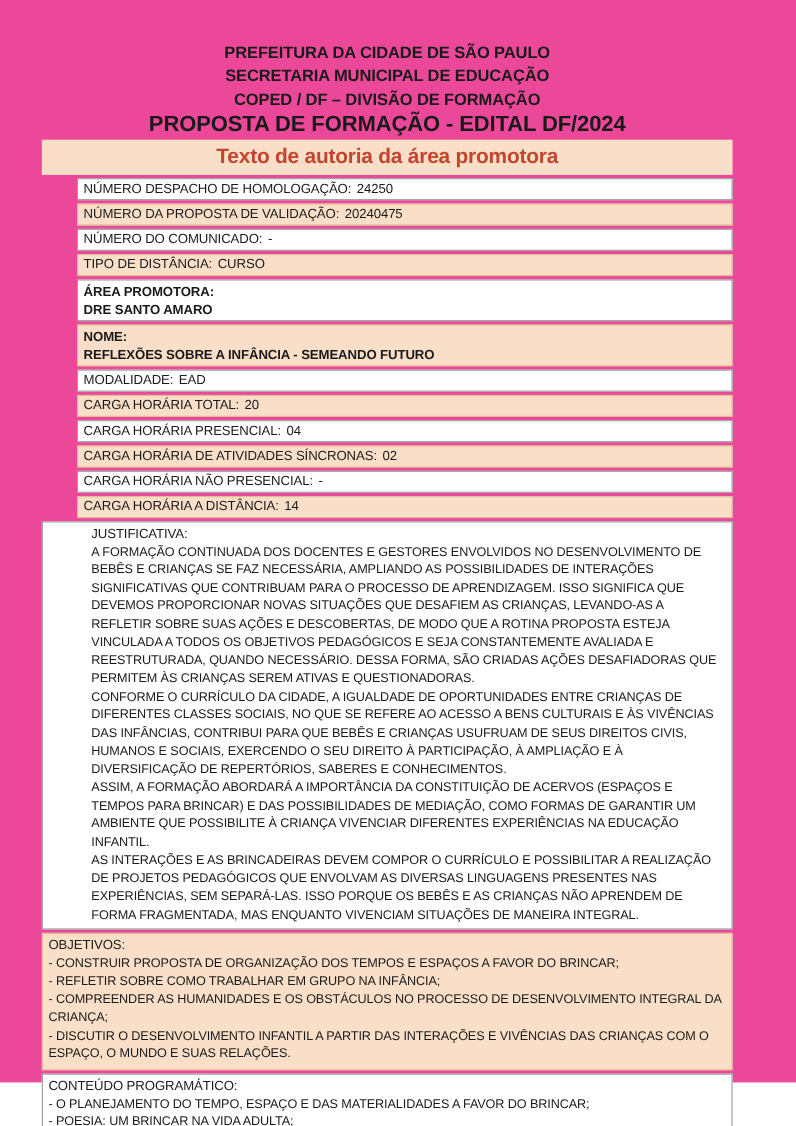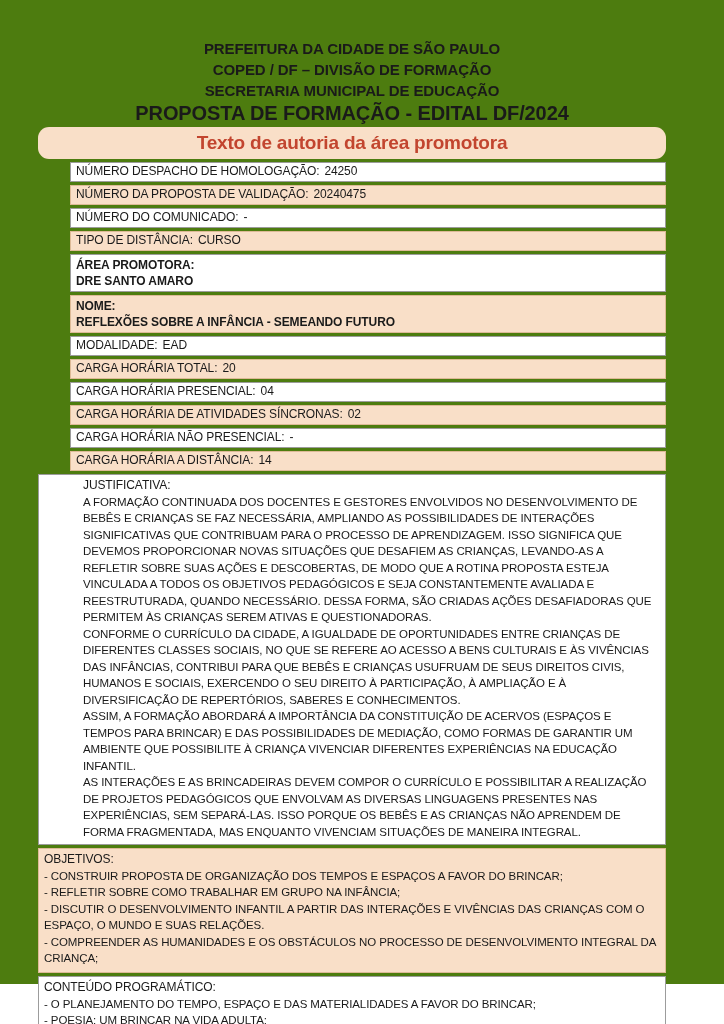--- a/index.html
+++ b/index.html
@@ -9,30 +9,30 @@
     --border_peach:#DDBA97;
     --text:#1A1A1A;
   }
   *{margin:0;padding:0;box-sizing:border-box;}
   html,body{background:#ffffff;}
   body{
     width:724px;height:1024px;overflow:hidden;position:relative;
     font-family:"Liberation Sans", sans-serif;
     color:var(--text);
   }
-  .page{width:724px;height:984px;background:#4d7c0f;}
+  .page{width:724px;height:984px;background:#ec4899;}
   .content{width:628px;margin-left:38px;}
   
   .doc-header{padding-top:38px;text-align:center;}
   .hline{font-weight:bold;font-size:15px;line-height:21px;letter-spacing:-0.1px;}
   .hline.big{font-size:20px;line-height:24px;}
   
   .banner{
     margin-top:2px;height:32px;background:var(--peach);
-    display:flex;align-items:center;justify-content:center;border-radius:11px;
+    display:flex;align-items:center;justify-content:center;
   }
   .banner span{
     color:var(--accent_red);font-weight:bold;font-size:19px;letter-spacing:-0.2px;
   }
   
   .rows{margin-top:3px;margin-left:32px;}
   .row{
     border:1px solid var(--border_gray);
     background:#fff;
     font-size:12px;line-height:15px;
@@ -63,22 +63,22 @@
   .box.conteudo{min-height:130px;border-bottom:none;}
 </style>
 </head>
 <body>
 
 <div class="page">
   <div class="content">
 
     <div class="doc-header">
       <div class="hline">PREFEITURA DA CIDADE DE SÃO PAULO</div>
+      <div class="hline">SECRETARIA MUNICIPAL DE EDUCAÇÃO</div>
       <div class="hline">COPED / DF – DIVISÃO DE FORMAÇÃO</div>
-      <div class="hline">SECRETARIA MUNICIPAL DE EDUCAÇÃO</div>
       <div class="hline big">PROPOSTA DE FORMAÇÃO - EDITAL DF/2024</div>
     </div>
 
     <div class="banner">
       <span>Texto de autoria da área promotora</span>
     </div>
 
     <div class="rows">
       <div class="row">
         <span class="lbl">NÚMERO DESPACHO DE HOMOLOGAÇÃO:</span><span class="val">24250</span>
@@ -128,22 +128,22 @@
           <div>ASSIM, A FORMAÇÃO ABORDARÁ A IMPORTÂNCIA DA CONSTITUIÇÃO DE ACERVOS (ESPAÇOS E TEMPOS PARA BRINCAR) E DAS POSSIBILIDADES DE MEDIAÇÃO, COMO FORMAS DE GARANTIR UM AMBIENTE QUE POSSIBILITE À CRIANÇA VIVENCIAR DIFERENTES EXPERIÊNCIAS NA EDUCAÇÃO INFANTIL.</div>
           <div>AS INTERAÇÕES E AS BRINCADEIRAS DEVEM COMPOR O CURRÍCULO E POSSIBILITAR A REALIZAÇÃO DE PROJETOS PEDAGÓGICOS QUE ENVOLVAM AS DIVERSAS LINGUAGENS PRESENTES NAS EXPERIÊNCIAS, SEM SEPARÁ-LAS. ISSO PORQUE OS BEBÊS E AS CRIANÇAS NÃO APRENDEM DE FORMA FRAGMENTADA, MAS ENQUANTO VIVENCIAM SITUAÇÕES DE MANEIRA INTEGRAL.</div>
         </div>
     </div>
 
     <div class="box peach objetivos">
       <div class="box-title">OBJETIVOS:</div>
       <div>
           <div>- CONSTRUIR PROPOSTA DE ORGANIZAÇÃO DOS TEMPOS E ESPAÇOS A FAVOR DO BRINCAR;</div>
           <div>- REFLETIR SOBRE COMO TRABALHAR EM GRUPO NA INFÂNCIA;</div>
+          <div>- COMPREENDER AS HUMANIDADES E OS OBSTÁCULOS NO PROCESSO DE DESENVOLVIMENTO INTEGRAL DA CRIANÇA;</div>
           <div>- DISCUTIR O DESENVOLVIMENTO INFANTIL A PARTIR DAS INTERAÇÕES E VIVÊNCIAS DAS CRIANÇAS COM O ESPAÇO, O MUNDO E SUAS RELAÇÕES.</div>
-          <div>- COMPREENDER AS HUMANIDADES E OS OBSTÁCULOS NO PROCESSO DE DESENVOLVIMENTO INTEGRAL DA CRIANÇA;</div>
         </div>
     </div>
 
     <div class="box conteudo">
       <div class="box-title">CONTEÚDO PROGRAMÁTICO:</div>
       <div>
           <div>- O PLANEJAMENTO DO TEMPO, ESPAÇO E DAS MATERIALIDADES A FAVOR DO BRINCAR;</div>
           <div>- POESIA: UM BRINCAR NA VIDA ADULTA;</div>
           <div>- OLHARES PARA O BRINCAR;</div>
         </div>

